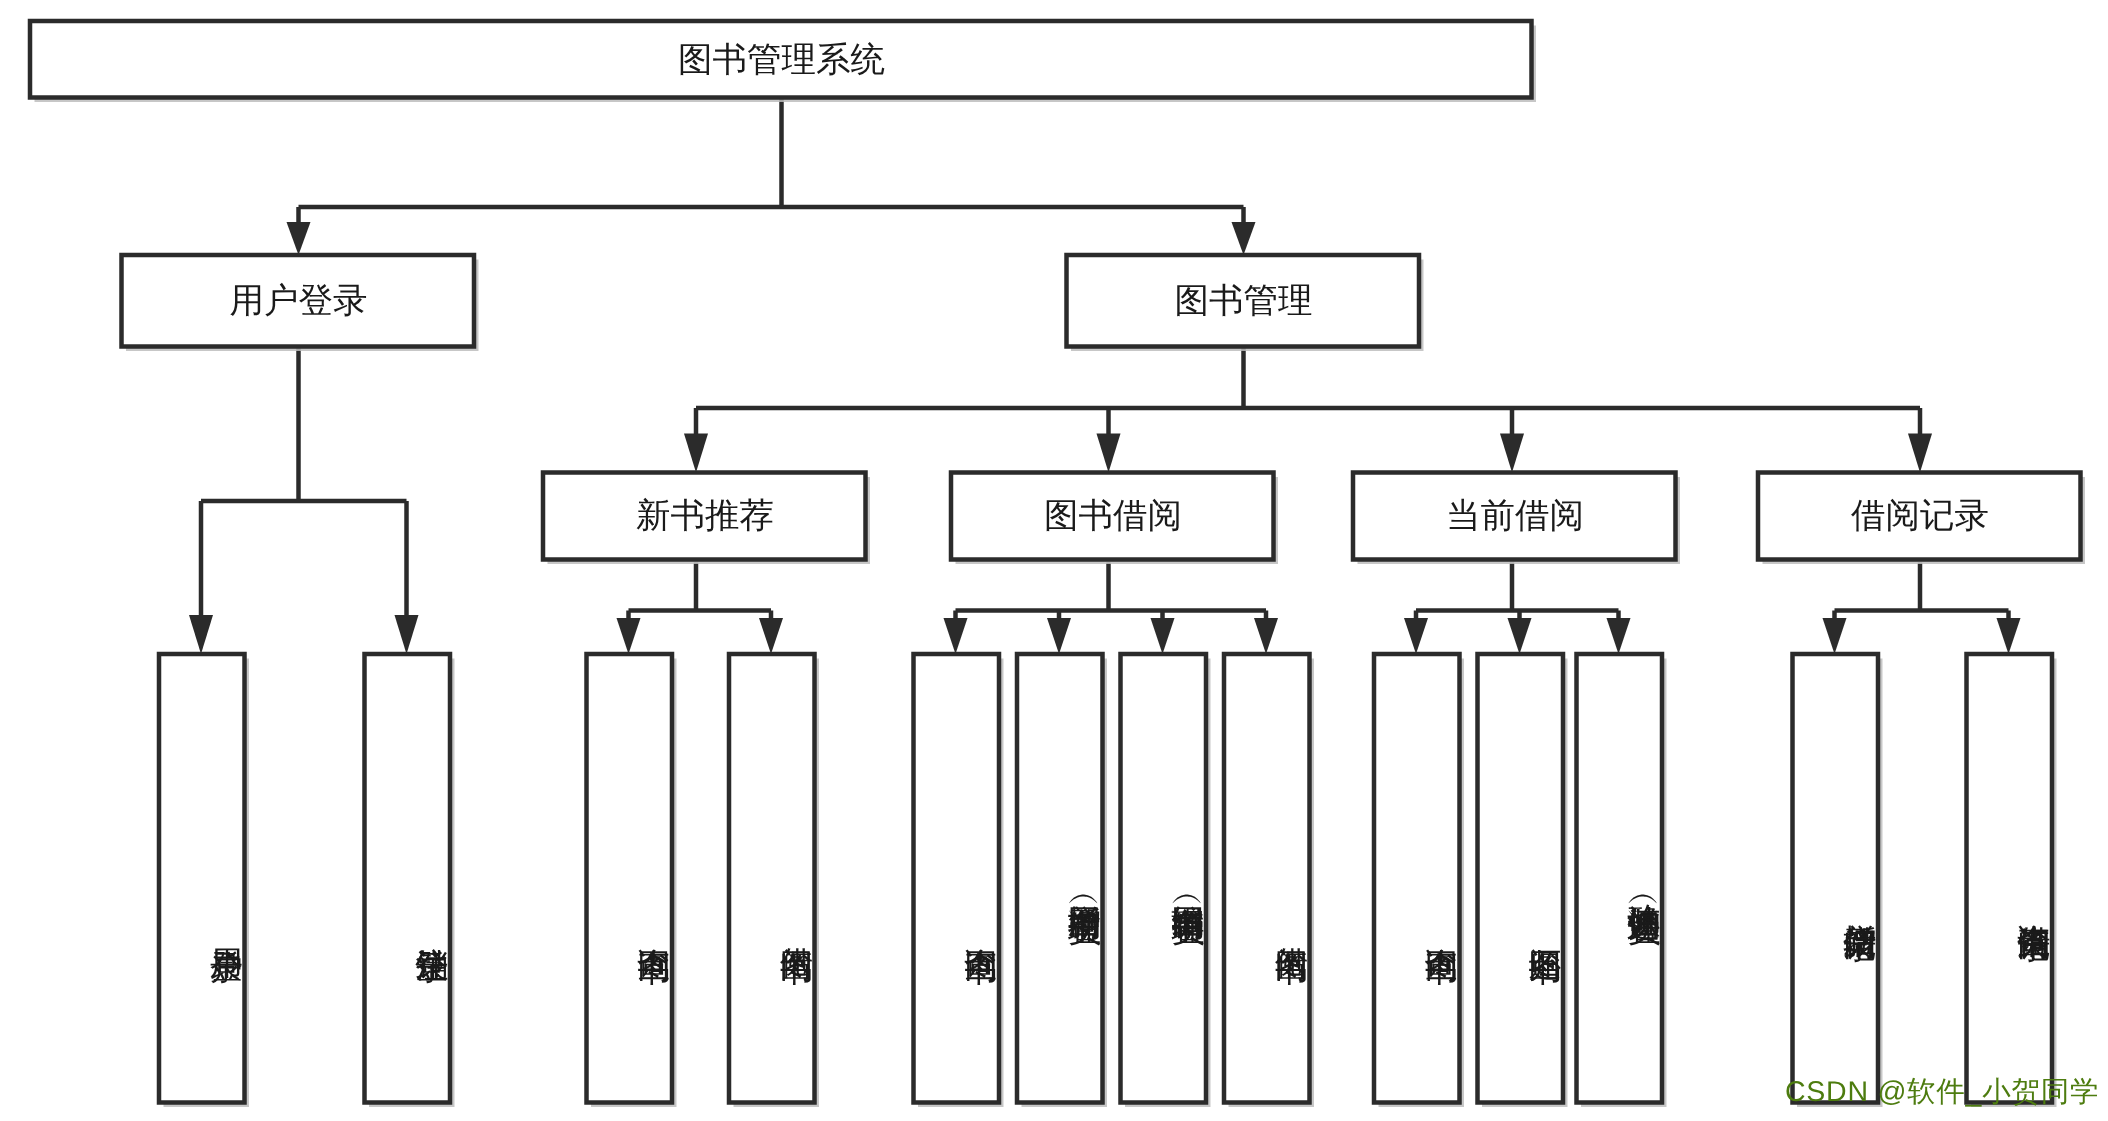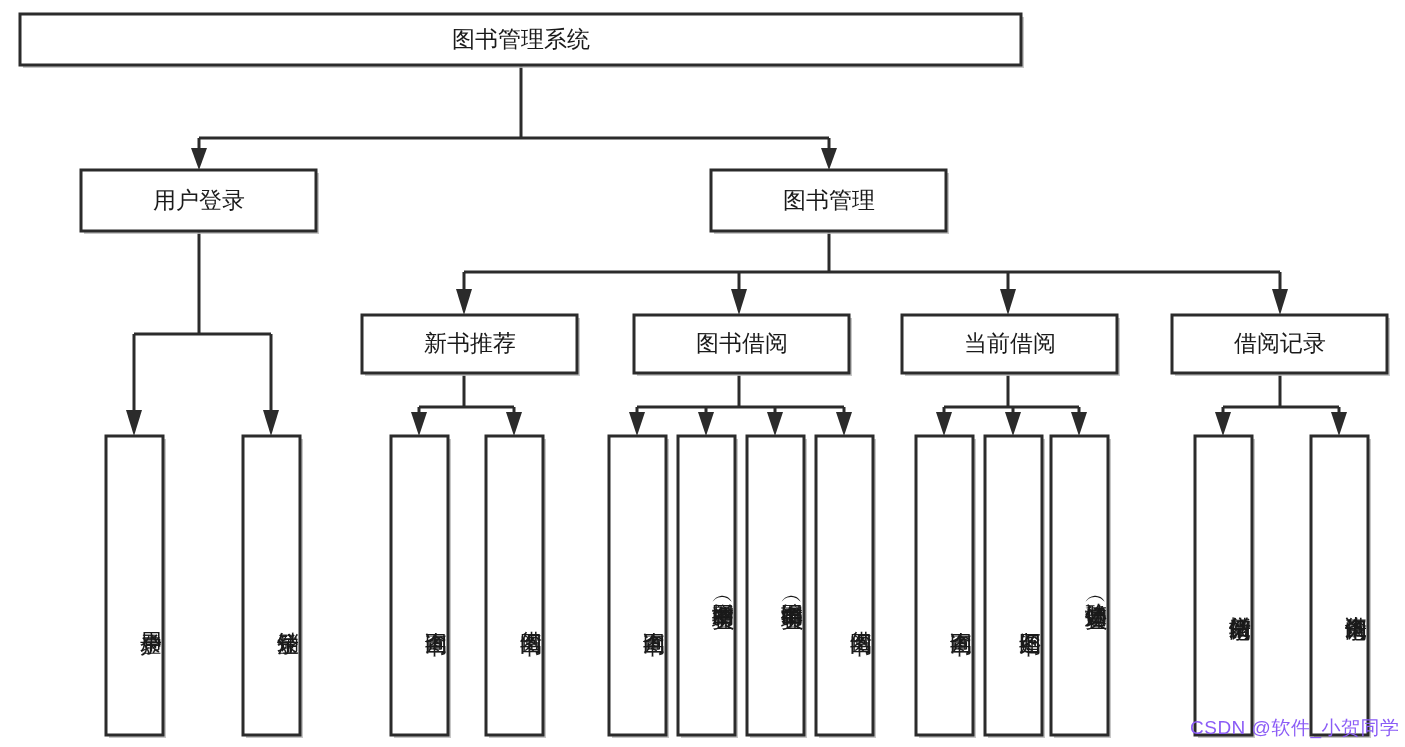--- a/index.html
+++ b/index.html
@@ -67,21 +67,21 @@
     letter-spacing: 1px;
     display: flex;
     align-items: flex-start;
     justify-content: center;
     pointer-events: none;
   }
   .watermark {
     position: absolute;
     font-family: "Liberation Sans", "DejaVu Sans", sans-serif;
     font-size: 19px;
-    color: #8b5cf6;
+    color: #4d7c0f;
     white-space: nowrap;
     letter-spacing: 0.5px;
   }
 </style>
 </head>
 <body>
 
 <div id="diagram-root">
 
   <svg class="diagram-canvas" viewBox="0 0 1405 747" xmlns="http://www.w3.org/2000/svg">

